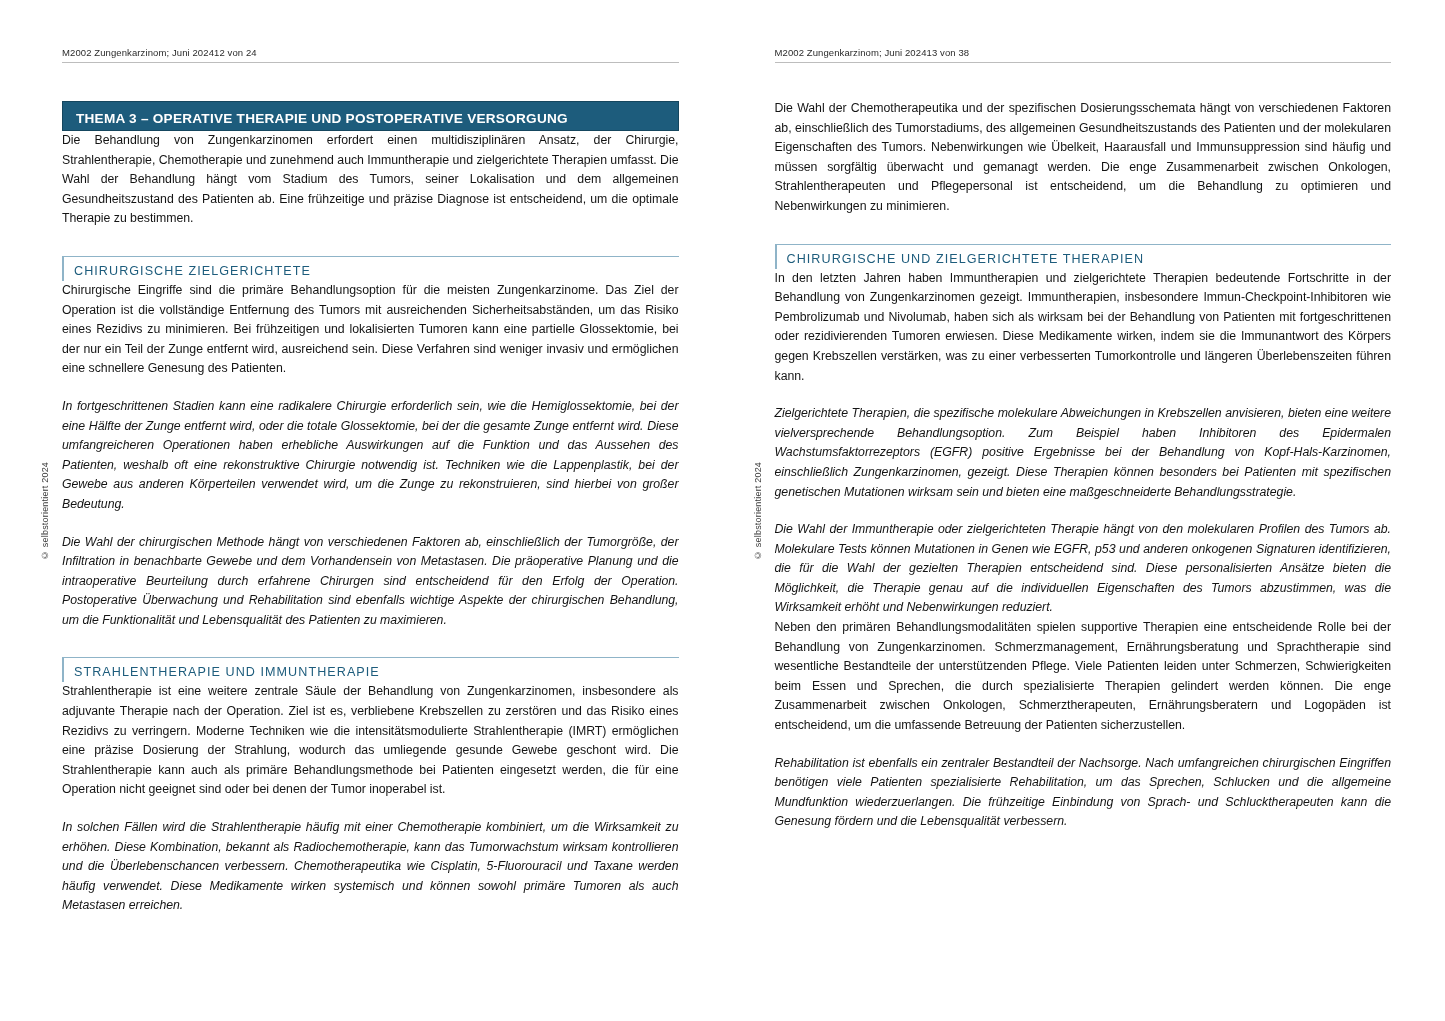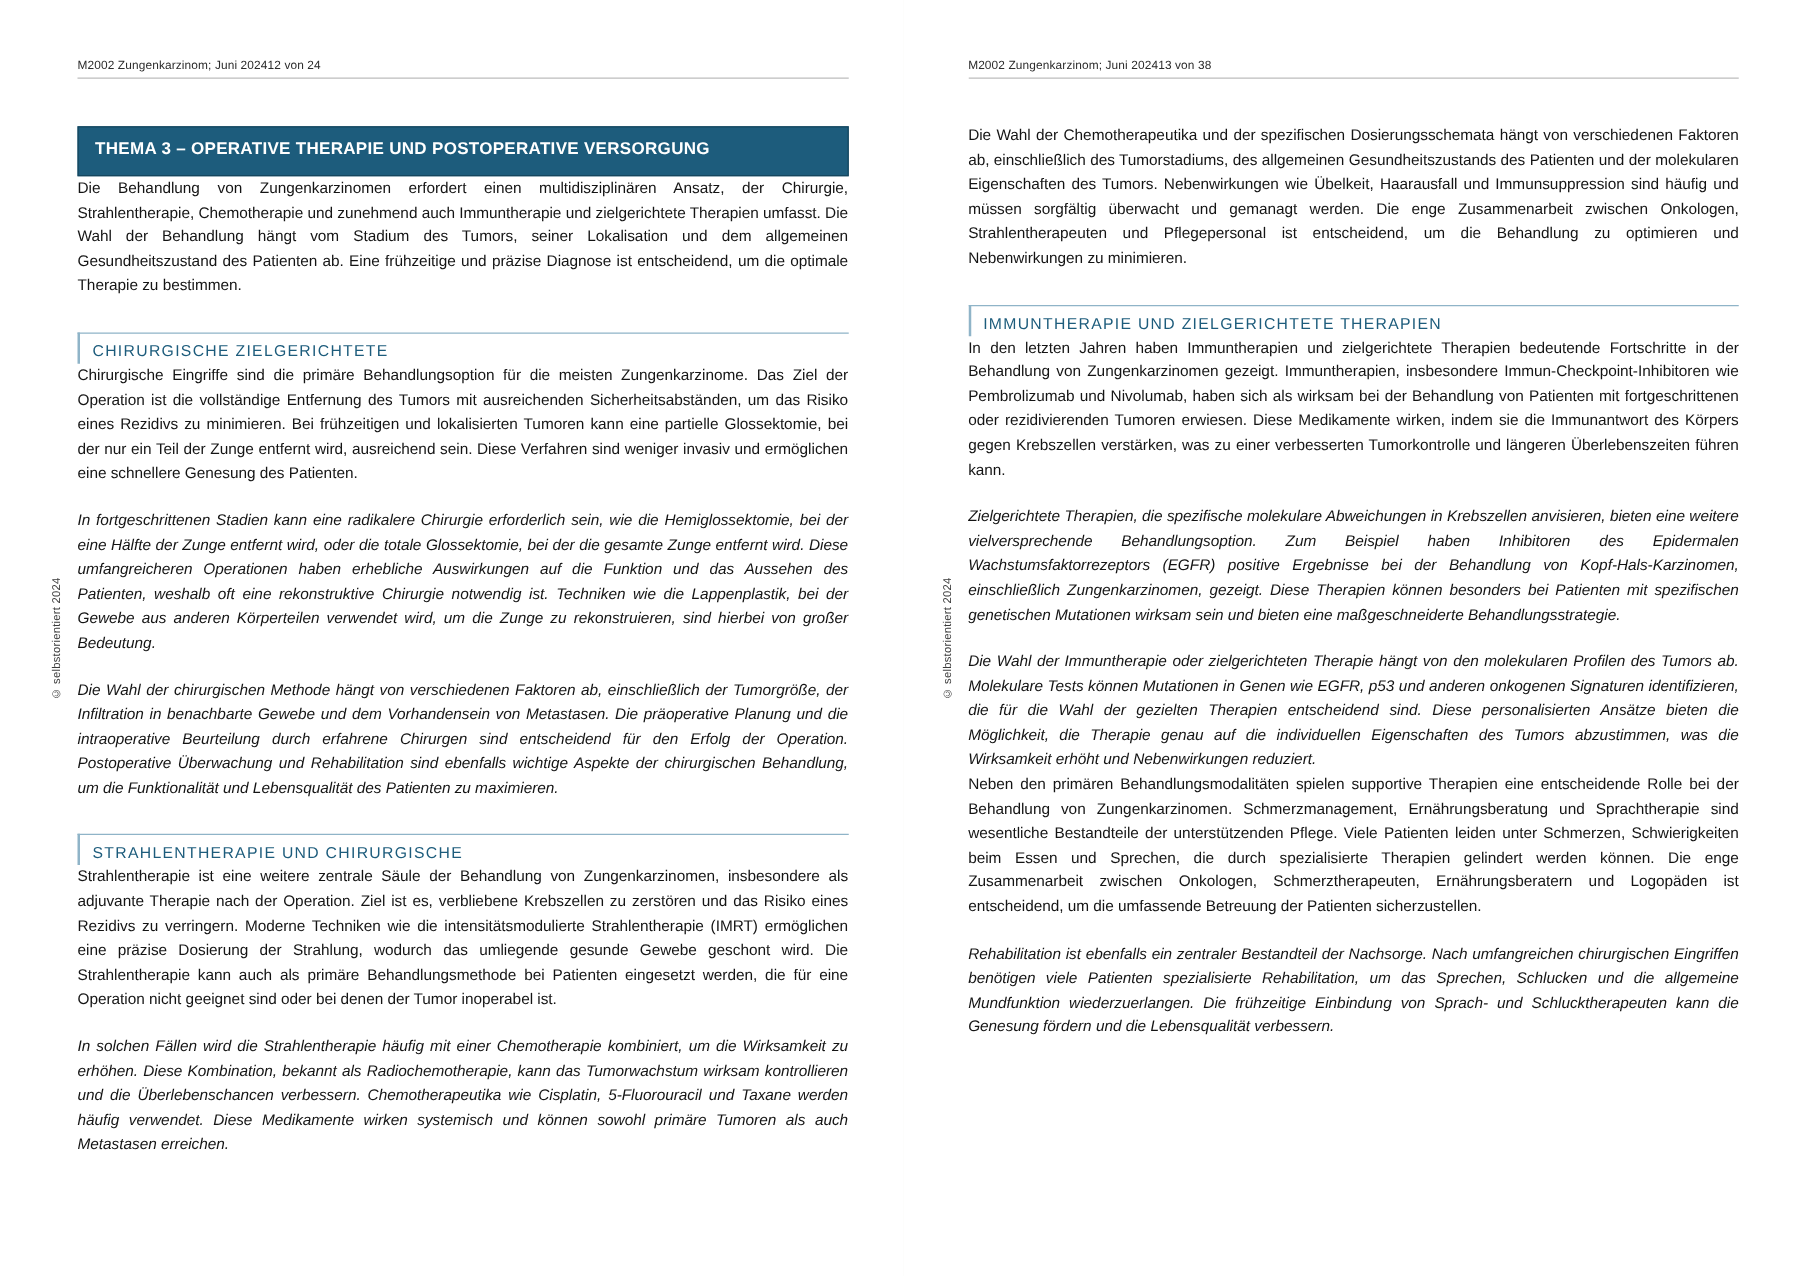--- a/index.html
+++ b/index.html
@@ -47,21 +47,21 @@
   }
 
   
   .topic-banner {
     margin-top: 38px;
     background: #1d5c7c;
     color: #ffffff;
     font-size: 13.6px;
     font-weight: bold;
     letter-spacing: 0.25px;
-    padding: 9px 13px 14px 13px;
+    padding: 9px 13px 4px 13px;
     box-sizing: border-box;
     border: 1px solid #15465e;
   }
 
   
   .para {
     font-size: 12.3px;
     line-height: 19.6px;
     color: #141414;
     text-align: justify;
@@ -132,21 +132,21 @@
     <div class="section-heading">
       <span class="section-heading-text">CHIRURGISCHE ZIELGERICHTETE</span>
     </div>
     <div class="body-block">
       <p class="para">Chirurgische Eingriffe sind die primäre Behandlungsoption für die meisten Zungenkarzinome. Das Ziel der Operation ist die vollständige Entfernung des Tumors mit ausreichenden Sicherheitsabständen, um das Risiko eines Rezidivs zu minimieren. Bei frühzeitigen und lokalisierten Tumoren kann eine partielle Glossektomie, bei der nur ein Teil der Zunge entfernt wird, ausreichend sein. Diese Verfahren sind weniger invasiv und ermöglichen eine schnellere Genesung des Patienten.</p>
       <p class="para">In fortgeschrittenen Stadien kann eine radikalere Chirurgie erforderlich sein, wie die Hemiglossektomie, bei der eine Hälfte der Zunge entfernt wird, oder die totale Glossektomie, bei der die gesamte Zunge entfernt wird. Diese umfangreicheren Operationen haben erhebliche Auswirkungen auf die Funktion und das Aussehen des Patienten, weshalb oft eine rekonstruktive Chirurgie notwendig ist. Techniken wie die Lappenplastik, bei der Gewebe aus anderen Körperteilen verwendet wird, um die Zunge zu rekonstruieren, sind hierbei von großer Bedeutung.</p>
       <p class="para">Die Wahl der chirurgischen Methode hängt von verschiedenen Faktoren ab, einschließlich der Tumorgröße, der Infiltration in benachbarte Gewebe und dem Vorhandensein von Metastasen. Die präoperative Planung und die intraoperative Beurteilung durch erfahrene Chirurgen sind entscheidend für den Erfolg der Operation. Postoperative Überwachung und Rehabilitation sind ebenfalls wichtige Aspekte der chirurgischen Behandlung, um die Funktionalität und Lebensqualität des Patienten zu maximieren.</p>
     </div>
 
     <div class="section-heading">
-      <span class="section-heading-text">STRAHLENTHERAPIE UND CHIRURGISCHE</span>
+      <span class="section-heading-text">STRAHLENTHERAPIE UND IMMUNTHERAPIE</span>
     </div>
     <div class="body-block">
       <p class="para">Strahlentherapie ist eine weitere zentrale Säule der Behandlung von Zungenkarzinomen, insbesondere als adjuvante Therapie nach der Operation. Ziel ist es, verbliebene Krebszellen zu zerstören und das Risiko eines Rezidivs zu verringern. Moderne Techniken wie die intensitätsmodulierte Strahlentherapie (IMRT) ermöglichen eine präzise Dosierung der Strahlung, wodurch das umliegende gesunde Gewebe geschont wird. Die Strahlentherapie kann auch als primäre Behandlungsmethode bei Patienten eingesetzt werden, die für eine Operation nicht geeignet sind oder bei denen der Tumor inoperabel ist.</p>
       <p class="para">In solchen Fällen wird die Strahlentherapie häufig mit einer Chemotherapie kombiniert, um die Wirksamkeit zu erhöhen. Diese Kombination, bekannt als Radiochemotherapie, kann das Tumorwachstum wirksam kontrollieren und die Überlebenschancen verbessern. Chemotherapeutika wie Cisplatin, 5-Fluorouracil und Taxane werden häufig verwendet. Diese Medikamente wirken systemisch und können sowohl primäre Tumoren als auch Metastasen erreichen.</p>
     </div>
 
   </div>
 
   <div class="page right">
 
@@ -155,21 +155,21 @@
     <div class="page-header">
       <span class="doc-ref">M2002 Zungenkarzinom; Juni 2024</span>
       <span class="page-num">13 von 38</span>
     </div>
 
     <div class="body-block" style="margin-top:36px;">
       <p class="para">Die Wahl der Chemotherapeutika und der spezifischen Dosierungsschemata hängt von verschiedenen Faktoren ab, einschließlich des Tumorstadiums, des allgemeinen Gesundheitszustands des Patienten und der molekularen Eigenschaften des Tumors. Nebenwirkungen wie Übelkeit, Haarausfall und Immunsuppression sind häufig und müssen sorgfältig überwacht und gemanagt werden. Die enge Zusammenarbeit zwischen Onkologen, Strahlentherapeuten und Pflegepersonal ist entscheidend, um die Behandlung zu optimieren und Nebenwirkungen zu minimieren.</p>
     </div>
 
     <div class="section-heading">
-      <span class="section-heading-text">IMMUNTHERAPIE UND ZIELGERICHTETE THERAPIEN</span>
+      <span class="section-heading-text">CHIRURGISCHE UND ZIELGERICHTETE THERAPIEN</span>
     </div>
     <div class="body-block">
       <p class="para">In den letzten Jahren haben Immuntherapien und zielgerichtete Therapien bedeutende Fortschritte in der Behandlung von Zungenkarzinomen gezeigt. Immuntherapien, insbesondere Immun-Checkpoint-Inhibitoren wie Pembrolizumab und Nivolumab, haben sich als wirksam bei der Behandlung von Patienten mit fortgeschrittenen oder rezidivierenden Tumoren erwiesen. Diese Medikamente wirken, indem sie die Immunantwort des Körpers gegen Krebszellen verstärken, was zu einer verbesserten Tumorkontrolle und längeren Überlebenszeiten führen kann.</p>
       <p class="para">Zielgerichtete Therapien, die spezifische molekulare Abweichungen in Krebszellen anvisieren, bieten eine weitere vielversprechende Behandlungsoption. Zum Beispiel haben Inhibitoren des Epidermalen Wachstumsfaktorrezeptors (EGFR) positive Ergebnisse bei der Behandlung von Kopf-Hals-Karzinomen, einschließlich Zungenkarzinomen, gezeigt. Diese Therapien können besonders bei Patienten mit spezifischen genetischen Mutationen wirksam sein und bieten eine maßgeschneiderte Behandlungsstrategie.</p>
       <p class="para">Die Wahl der Immuntherapie oder zielgerichteten Therapie hängt von den molekularen Profilen des Tumors ab. Molekulare Tests können Mutationen in Genen wie EGFR, p53 und anderen onkogenen Signaturen identifizieren, die für die Wahl der gezielten Therapien entscheidend sind. Diese personalisierten Ansätze bieten die Möglichkeit, die Therapie genau auf die individuellen Eigenschaften des Tumors abzustimmen, was die Wirksamkeit erhöht und Nebenwirkungen reduziert.</p>
     </div>
 
     <div class="body-block">
       <p class="para">Neben den primären Behandlungsmodalitäten spielen supportive Therapien eine entscheidende Rolle bei der Behandlung von Zungenkarzinomen. Schmerzmanagement, Ernährungsberatung und Sprachtherapie sind wesentliche Bestandteile der unterstützenden Pflege. Viele Patienten leiden unter Schmerzen, Schwierigkeiten beim Essen und Sprechen, die durch spezialisierte Therapien gelindert werden können. Die enge Zusammenarbeit zwischen Onkologen, Schmerztherapeuten, Ernährungsberatern und Logopäden ist entscheidend, um die umfassende Betreuung der Patienten sicherzustellen.</p>
       <p class="para">Rehabilitation ist ebenfalls ein zentraler Bestandteil der Nachsorge. Nach umfangreichen chirurgischen Eingriffen benötigen viele Patienten spezialisierte Rehabilitation, um das Sprechen, Schlucken und die allgemeine Mundfunktion wiederzuerlangen. Die frühzeitige Einbindung von Sprach- und Schlucktherapeuten kann die Genesung fördern und die Lebensqualität verbessern.</p>

